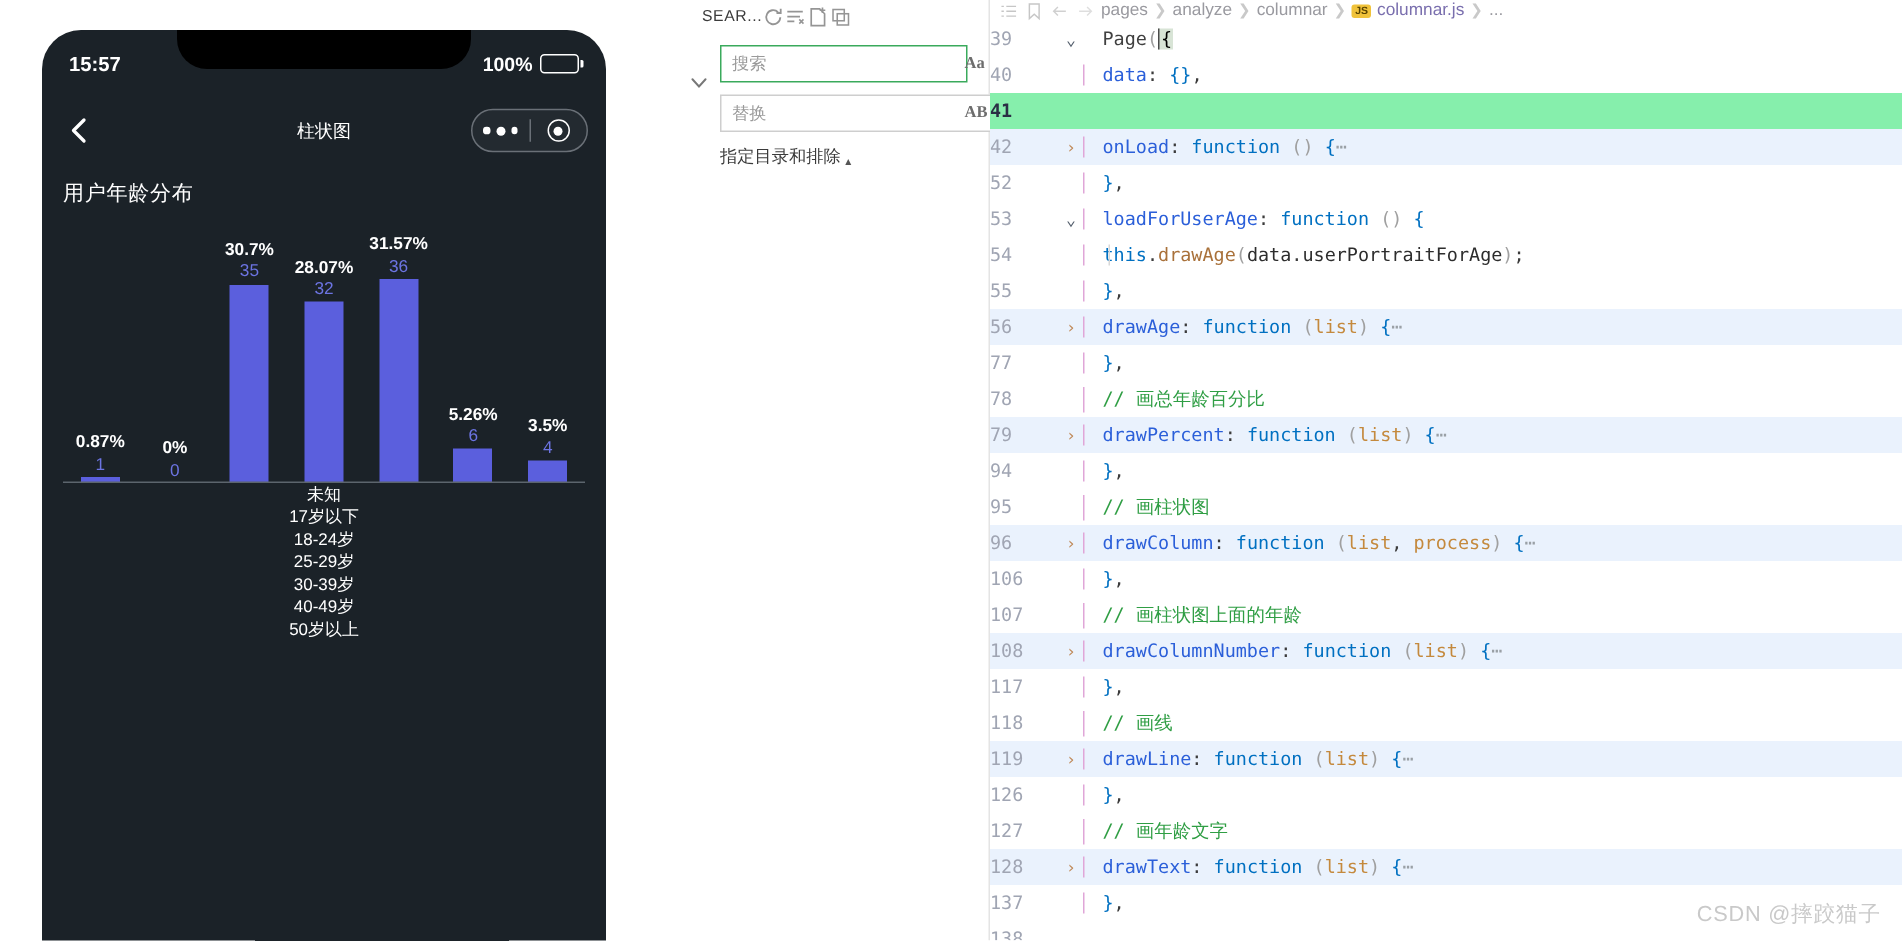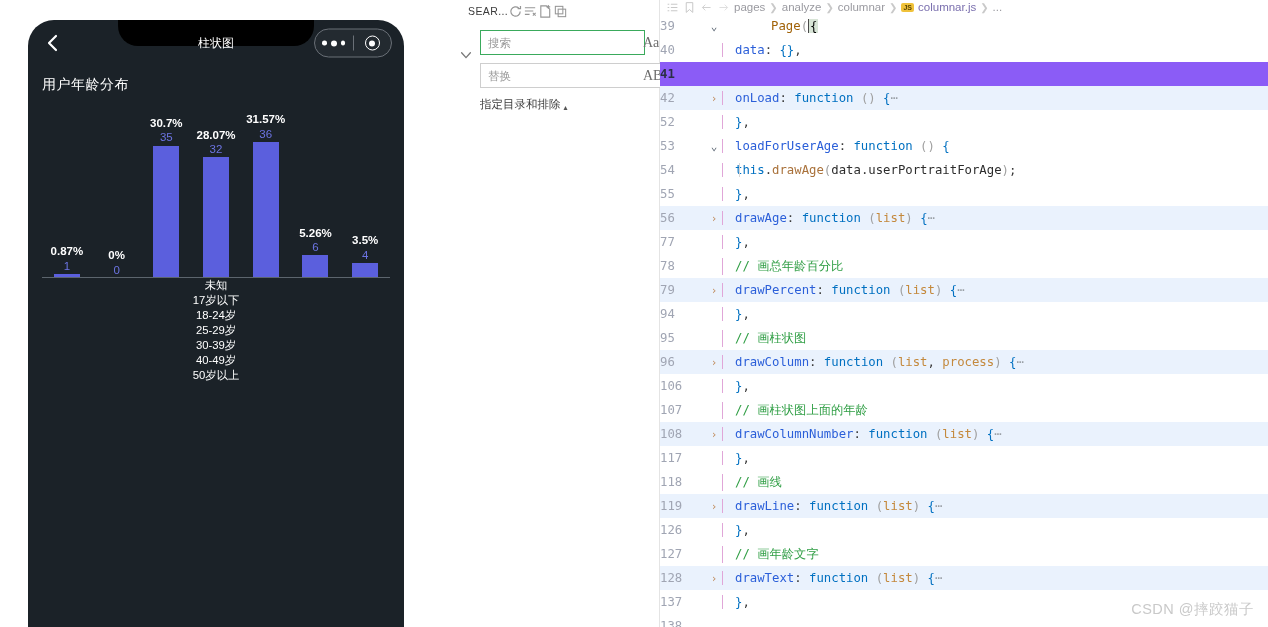--- a/index.html
+++ b/index.html
@@ -189,23 +189,24 @@
   .field.focused { border: 1.4px solid #3aaa5c; }
   .field input {
     flex: 1; border: none; outline: none;
     font-size: 11.5px; color: #333;
     background: transparent;
     font-family: "Liberation Sans", sans-serif;
   }
   .field input::placeholder { color: #9a9a9a; }
   .field-actions { display: flex; align-items: center; gap: 5px; }
   .fa-btn {
-    font-size: 14px; color: #6d6d6d; cursor: pointer;
+    font-size: 11px; color: #6d6d6d; cursor: pointer;
     padding: 0 1px; line-height: 1;
     font-family: "Liberation Serif", serif;
+    font-weight: bold;
   }
   .fa-btn.underlined { text-decoration: underline; }
   .replace-row { display: flex; align-items: center; gap: 6px; margin-top: 8px; }
   .replace-row .field { flex: 1; }
   .replace-all-icon { width: 15px; height: 15px; opacity: .55; cursor: pointer; }
   .toggle-more {
     margin-top: 9px;
     font-size: 11.5px; color: #3b3b3b;
     display: flex; align-items: flex-end; gap: 3px;
     cursor: pointer;
@@ -244,21 +245,21 @@
     font-size: 12.3px;
     overflow: hidden;
   }
   .code-line {
     position: relative;
     height: 24px;
     display: flex; align-items: center;
     white-space: nowrap;
   }
   .code-line.hl { background: #eaf2fd; }
-  .code-line.cur { background: #8b5cf6; }
+  .code-line.cur { background: #86efac; }
   .ln {
     flex: 0 0 46px;
     padding-right: 6px;
     color: #a0a5b3;
     font-size: 12.3px;
     user-select: none;
   }
   .code-line.cur .ln { color: #2a2f45; font-weight: 700; }
   .fold {
     flex: 0 0 16px;
@@ -273,21 +274,21 @@
   .indent-guide {
     position: absolute; left: 0; top: 0; bottom: 0;
     width: 1px; background: #e0a6d8;
   }
   .indent-guide2 {
     position: absolute; left: 17px; top: 0; bottom: 0;
     width: 1px; background: #d8d8d8;
   }
   .code-text { padding-left: 13px; }
   .tok-key   { color: #0070c1; }
-  .tok-fn    { color: #a16207; margin-left: 36px; }
+  .tok-fn    { color: #404040; }
   .tok-prop  { color: #2b5fd9; }
   .tok-punct { color: #3b3b3b; }
   .tok-brace { color: #0070c1; }
   .tok-paren { color: #a0a0a0; }
   .tok-param { color: #c4893d; text-align: right; }
   .tok-this  { color: #0070c1; }
   .tok-method{ color: #a9713a; }
   .tok-var   { color: #2d2d2d; }
   .tok-comment { color: #2f9e44; }
   .tok-dots  { color: #9aa0a6; }
@@ -312,20 +313,27 @@
 </style>
 </head>
 <body>
 
 <div class="root">
 
   <div class="phone-pane">
     <div class="phone">
       <div class="notch"></div>
 
+      <div class="statusbar">
+        <span>15:57</span>
+        <span class="status-right">
+          <span class="battery-pct">100%</span>
+          <span class="battery"><span class="battery-fill"></span></span>
+        </span>
+      </div>
 
       <div class="navbar">
         <span class="back-chevron">
           <svg width="20" height="20" viewBox="0 0 20 20">
               <path d="M13 3 L6 10 L13 17" fill="none" stroke="#ffffff" stroke-width="2.2" stroke-linecap="round" stroke-linejoin="round"></path>
             </svg>
         </span>
         <span class="nav-title">柱状图</span>
         <span class="capsule">
           <span class="capsule-dots">

